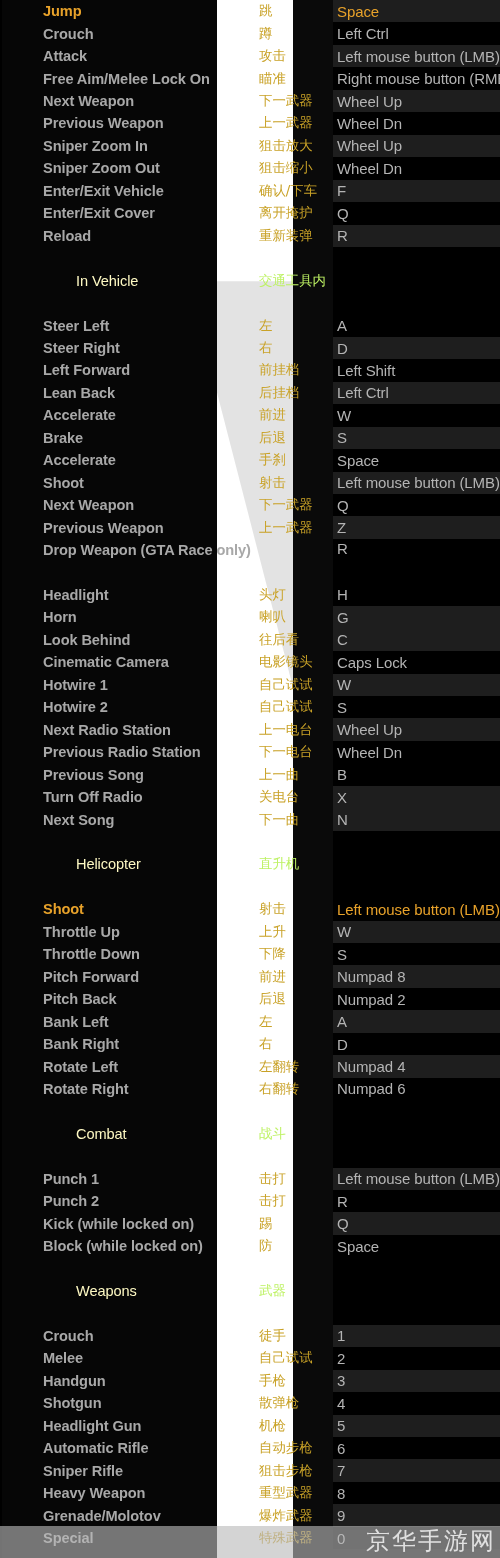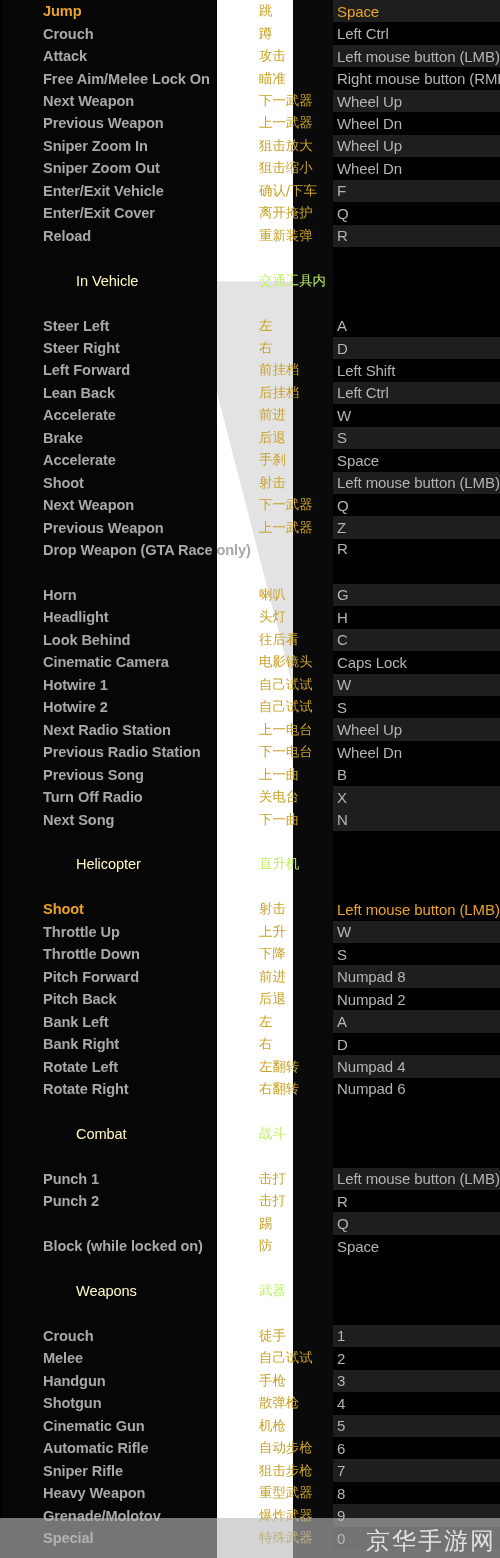--- a/index.html
+++ b/index.html
@@ -70,21 +70,21 @@
   .row.tall .cell-en{
     height:44.9px;white-space:normal;line-height:21px;align-items:flex-start;
     padding-top:1px;
   }
   .row.tall .cell-zh{height:44.9px;align-items:flex-start;padding-top:2px;}
   .row.tall .cell-key,.row.tall .cell-key-txt{height:44.9px;}
   .row.tall .cell-key-txt{align-items:flex-start;padding-top:1px;}
 
   
   .bottom-overlay{
-    position:absolute;left:0;bottom:0;width:500px;height:40px;z-index:20;
+    position:absolute;left:0;bottom:0;width:500px;height:32px;z-index:20;
     background:rgba(185,185,185,0.62);pointer-events:none;
   }
   .bottom-overlay .wm-text{
     position:absolute;right:4px;bottom:1px;
     color:rgba(255,255,255,0.78);
     font-size:24px;letter-spacing:2px;
     font-family:"DejaVu Sans","Liberation Sans",sans-serif;
     text-shadow:0 0 2px rgba(120,120,120,0.4);
   }
   .edge-left{position:absolute;left:0;top:0;width:2px;height:1558px;background:#000;z-index:12;}
@@ -248,31 +248,31 @@
         <div class="cell-en">Previous Weapon</div>
         <div class="cell-zh">上一武器</div>
         <div class="cell-key"></div>
         <div class="cell-key-txt">Z</div>
       </div>
       <div class="row dark tall">
         <div class="cell-en">Drop Weapon (GTA Race only)</div>
         <div class="cell-key"></div>
         <div class="cell-key-txt">R</div>
       </div>
+      <div class="row dark">
+        <div class="cell-en">Headlight</div>
+        <div class="cell-zh">头灯</div>
+        <div class="cell-key"></div>
+        <div class="cell-key-txt">H</div>
+      </div>
       <div class="row stripe">
         <div class="cell-en">Horn</div>
         <div class="cell-zh">喇叭</div>
         <div class="cell-key"></div>
         <div class="cell-key-txt">G</div>
-      </div>
-      <div class="row dark">
-        <div class="cell-en">Headlight</div>
-        <div class="cell-zh">头灯</div>
-        <div class="cell-key"></div>
-        <div class="cell-key-txt">H</div>
       </div>
       <div class="row stripe">
         <div class="cell-en">Look Behind</div>
         <div class="cell-zh">往后看</div>
         <div class="cell-key"></div>
         <div class="cell-key-txt">C</div>
       </div>
       <div class="row dark">
         <div class="cell-en">Cinematic Camera</div>
         <div class="cell-zh">电影镜头</div>
@@ -417,20 +417,21 @@
         <div class="cell-key"></div>
         <div class="cell-key-txt">Left mouse button (LMB)</div>
       </div>
       <div class="row dark">
         <div class="cell-en">Punch 2</div>
         <div class="cell-zh">击打</div>
         <div class="cell-key"></div>
         <div class="cell-key-txt">R</div>
       </div>
       <div class="row stripe">
+        <div class="cell-en">Kick (while locked on)</div>
         <div class="cell-zh">踢</div>
         <div class="cell-key"></div>
         <div class="cell-key-txt">Q</div>
       </div>
       <div class="row dark">
         <div class="cell-en">Block (while locked on)</div>
         <div class="cell-zh">防</div>
         <div class="cell-key"></div>
         <div class="cell-key-txt">Space</div>
       </div>
@@ -470,21 +471,21 @@
         <div class="cell-key"></div>
         <div class="cell-key-txt">3</div>
       </div>
       <div class="row dark">
         <div class="cell-en">Shotgun</div>
         <div class="cell-zh">散弹枪</div>
         <div class="cell-key"></div>
         <div class="cell-key-txt">4</div>
       </div>
       <div class="row stripe">
-        <div class="cell-en">Cinematic Gun</div>
+        <div class="cell-en">Headlight Gun</div>
         <div class="cell-zh">机枪</div>
         <div class="cell-key"></div>
         <div class="cell-key-txt">5</div>
       </div>
       <div class="row dark">
         <div class="cell-en">Automatic Rifle</div>
         <div class="cell-zh">自动步枪</div>
         <div class="cell-key"></div>
         <div class="cell-key-txt">6</div>
       </div>

